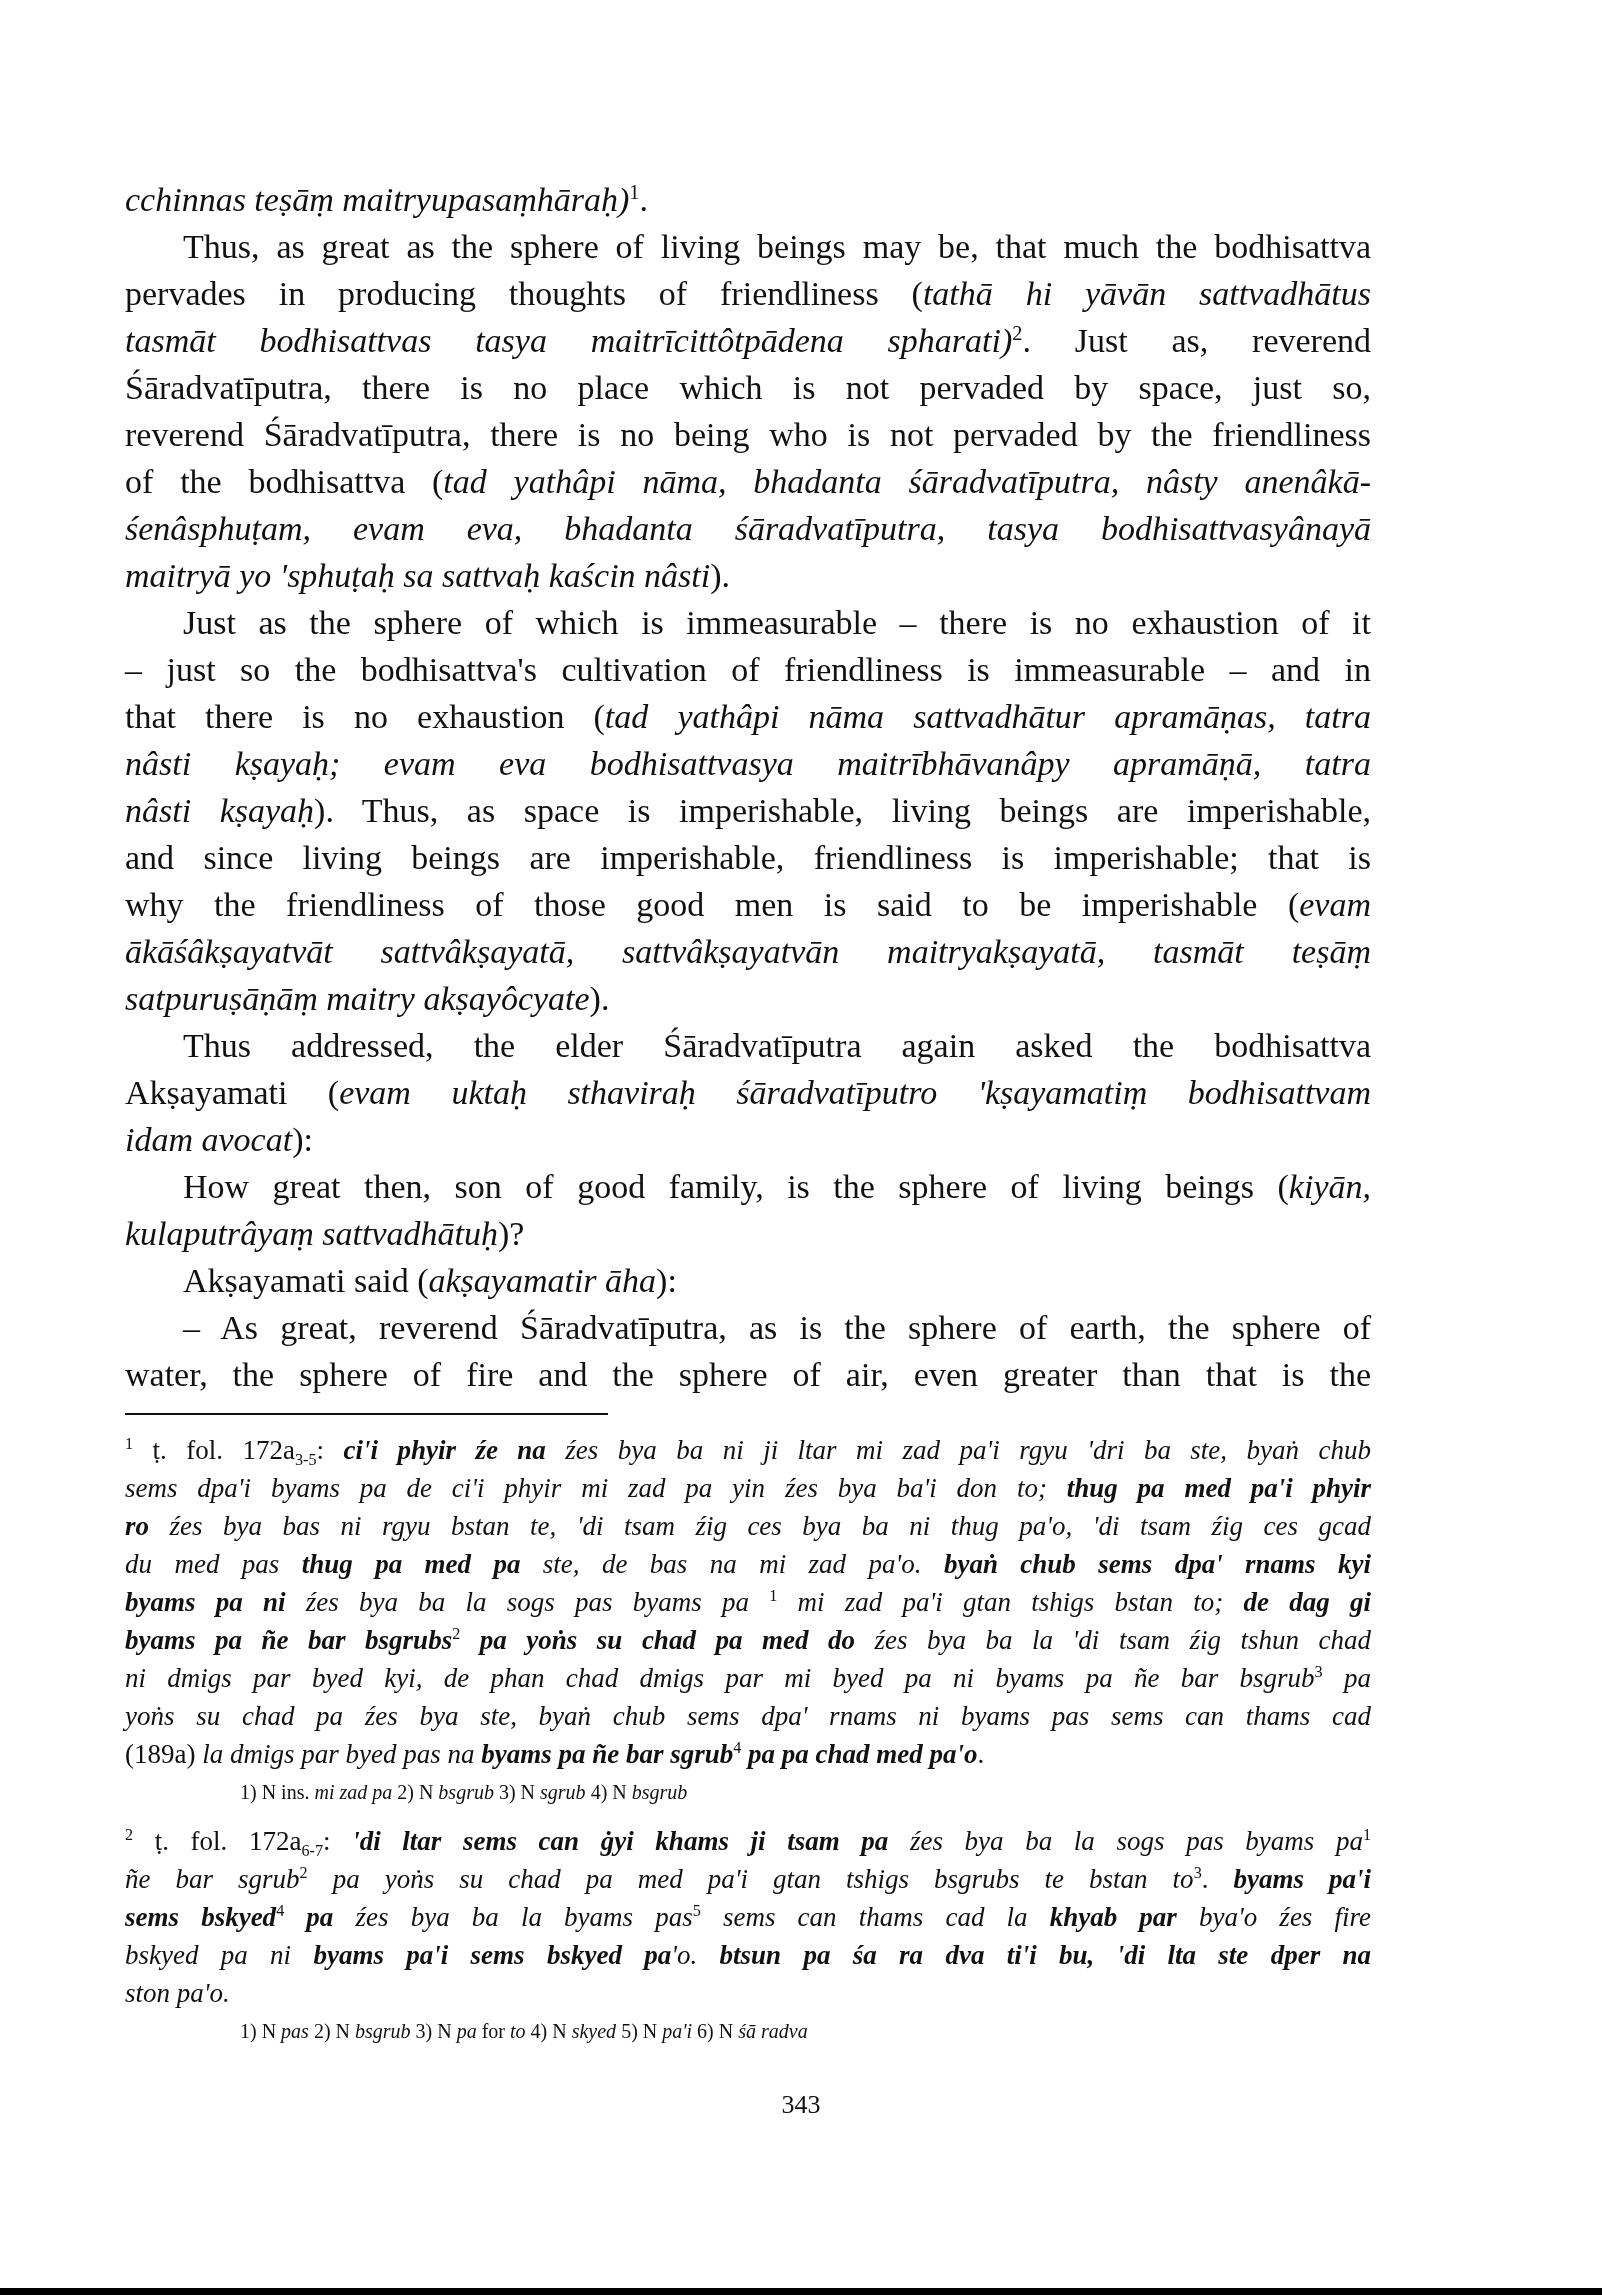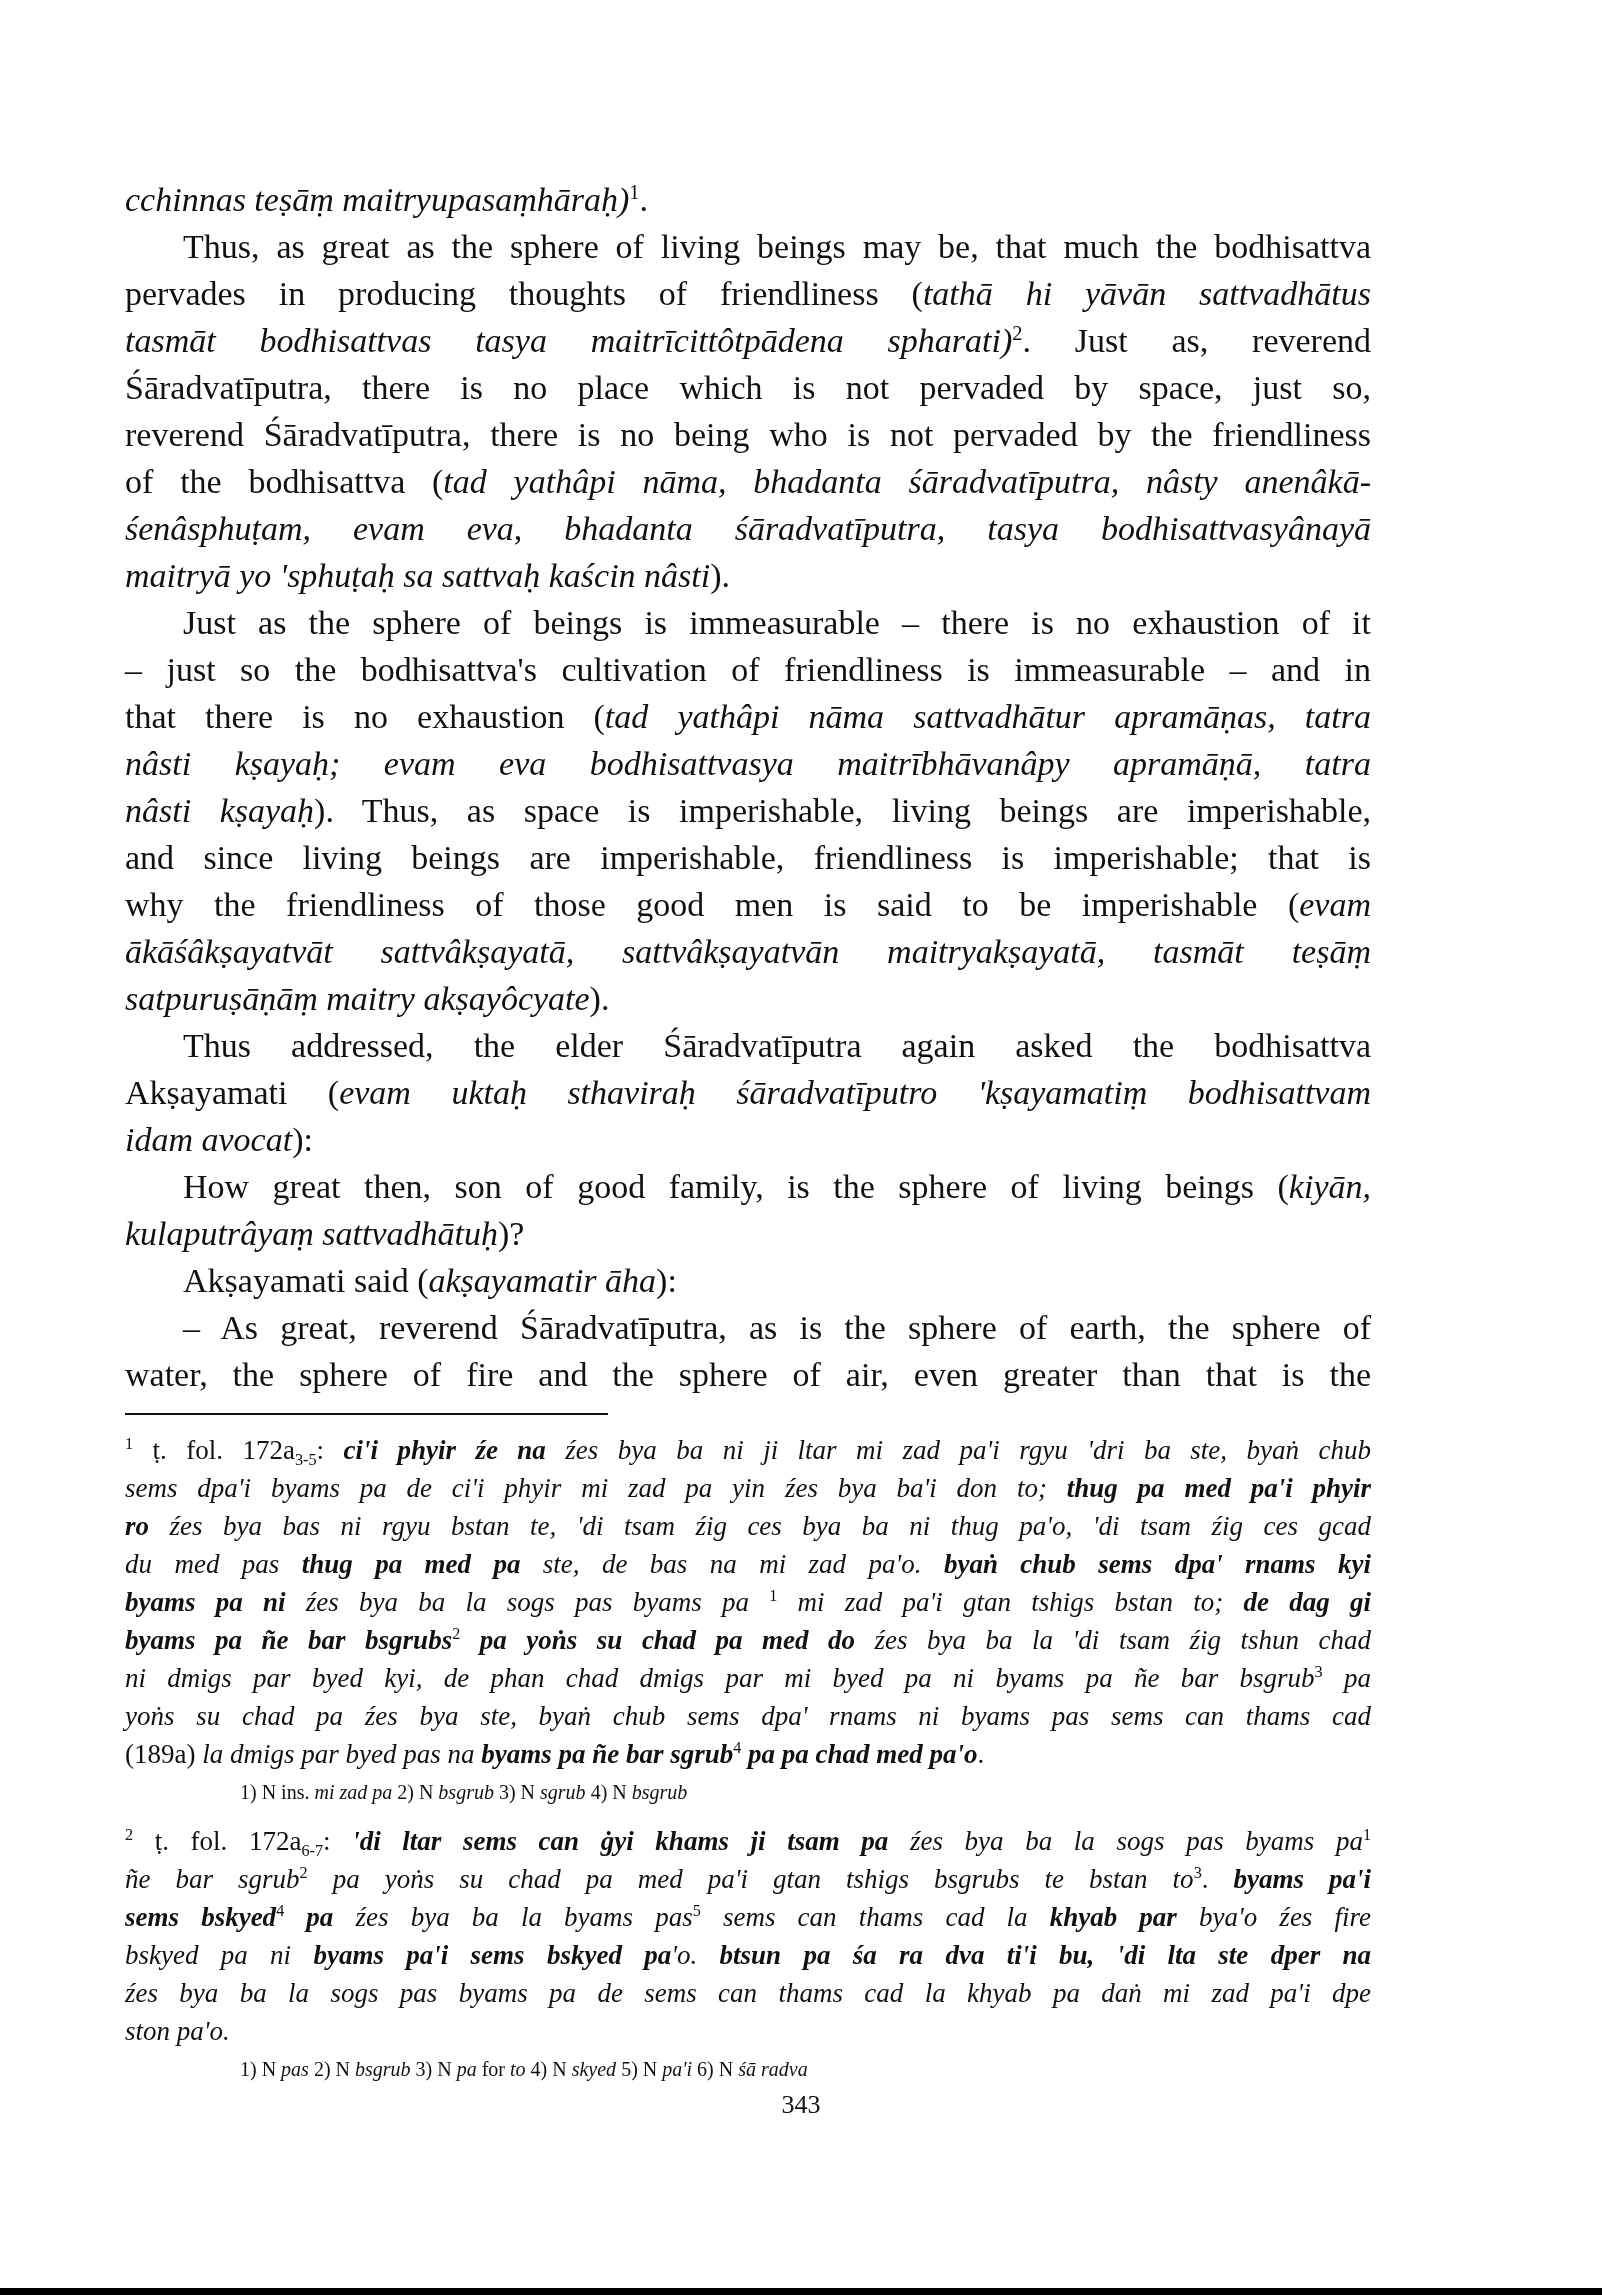--- a/index.html
+++ b/index.html
@@ -28,21 +28,21 @@
   <div class="main" id="main-text">
       <span class="line last"><span class="i">cchinnas teṣāṃ maitryupasaṃhāraḥ)</span><sup>1</sup><span>.</span></span>
       <span class="line indent"><span>Thus, as great as the sphere of living beings may be, that much the bodhisattva</span></span>
       <span class="line"><span>pervades in producing thoughts of friendliness (</span><span class="i">tathā hi yāvān sattvadhātus</span></span>
       <span class="line"><span class="i">tasmāt bodhisattvas tasya maitrīcittôtpādena spharati)</span><sup>2</sup><span>. Just as, reverend</span></span>
       <span class="line"><span>Śāradvatīputra, there is no place which is not pervaded by space, just so,</span></span>
       <span class="line"><span>reverend Śāradvatīputra, there is no being who is not pervaded by the friendliness</span></span>
       <span class="line"><span>of the bodhisattva (</span><span class="i">tad yathâpi nāma, bhadanta śāradvatīputra, nâsty anenâkā-</span></span>
       <span class="line"><span class="i">śenâsphuṭam, evam eva, bhadanta śāradvatīputra, tasya bodhisattvasyânayā</span></span>
       <span class="line last"><span class="i">maitryā yo 'sphuṭaḥ sa sattvaḥ kaścin nâsti</span><span>).</span></span>
-      <span class="line indent"><span>Just as the sphere of beings is immeasurable – there is no exhaustion of it</span></span>
+      <span class="line indent"><span>Just as the sphere of which is immeasurable – there is no exhaustion of it</span></span>
       <span class="line"><span>– just so the bodhisattva's cultivation of friendliness is immeasurable – and in</span></span>
       <span class="line"><span>that there is no exhaustion (</span><span class="i">tad yathâpi nāma sattvadhātur apramāṇas, tatra</span></span>
       <span class="line"><span class="i">nâsti kṣayaḥ; evam eva bodhisattvasya maitrībhāvanâpy apramāṇā, tatra</span></span>
       <span class="line"><span class="i">nâsti kṣayaḥ</span><span>). Thus, as space is imperishable, living beings are imperishable,</span></span>
       <span class="line"><span>and since living beings are imperishable, friendliness is imperishable; that is</span></span>
       <span class="line"><span>why the friendliness of those good men is said to be imperishable (</span><span class="i">evam</span></span>
       <span class="line"><span class="i">ākāśâkṣayatvāt sattvâkṣayatā, sattvâkṣayatvān maitryakṣayatā, tasmāt teṣāṃ</span></span>
       <span class="line last"><span class="i">satpuruṣāṇāṃ maitry akṣayôcyate</span><span>).</span></span>
       <span class="line indent"><span>Thus addressed, the elder Śāradvatīputra again asked the bodhisattva</span></span>
       <span class="line"><span>Akṣayamati (</span><span class="i">evam uktaḥ sthaviraḥ śāradvatīputro 'kṣayamatiṃ bodhisattvam</span></span>
@@ -66,21 +66,20 @@
         <span class="line"><span class="i">yoṅs su chad pa źes bya ste, byaṅ chub sems dpa' rnams ni byams pas sems can thams cad</span></span>
         <span class="line last"><span>(189a) </span><span class="i">la dmigs par byed pas na </span><span class="bi">byams pa ñe bar sgrub</span><sup>4</sup><span class="bi"> pa pa chad med pa'o</span><span>.</span></span>
         <span class="variants"><span>1) N ins. </span><span class="i">mi zad pa</span><span>  2) N </span><span class="i">bsgrub</span><span> 3) N </span><span class="i">sgrub</span><span> 4) N </span><span class="i">bsgrub</span></span>
         <span class="gap"></span>
       </div>
       <div>
         <span class="line"><sup>2</sup><span> ṭ. fol. 172a</span><sub>6-7</sub><span>: </span><span class="bi">'di ltar sems can ġyi khams ji tsam pa</span><span class="i"> źes bya ba la sogs pas byams pa</span><sup>1</sup></span>
         <span class="line"><span class="i">ñe bar sgrub</span><sup>2</sup><span class="i"> pa yoṅs su chad pa med pa'i gtan tshigs bsgrubs te bstan to</span><sup>3</sup><span>. </span><span class="bi">byams pa'i</span></span>
         <span class="line"><span class="bi">sems bskyed</span><sup>4</sup><span class="bi"> pa</span><span class="i"> źes bya ba la byams pas</span><sup>5</sup><span class="i"> sems can thams cad la </span><span class="bi">khyab par</span><span class="i"> bya'o źes fire</span></span>
         <span class="line"><span class="i">bskyed pa ni </span><span class="bi">byams pa'i sems bskyed pa</span><span class="i">'o. </span><span class="bi">btsun pa śa ra dva ti'i bu, 'di lta ste dper na</span></span>
-        <span class="line"><span class="i">źes bya ba la sogs pas byams pa de sems can thams cad la khyab pa daṅ mi zad pa'i dpe</span></span>
         <span class="line last"><span class="i">ston pa'o.</span></span>
         <span class="variants"><span>1) N </span><span class="i">pas</span><span> 2) N </span><span class="i">bsgrub</span><span> 3) N </span><span class="i">pa</span><span> for </span><span class="i">to</span><span> 4) N </span><span class="i">skyed</span><span> 5) N </span><span class="i">pa'i</span><span> 6) N </span><span class="i">śā radva</span></span>
         <span class="gap"></span>
       </div>
     </div>
   <div class="pagenum">343</div>
   <div class="edge"></div>
 </div>
 
 

